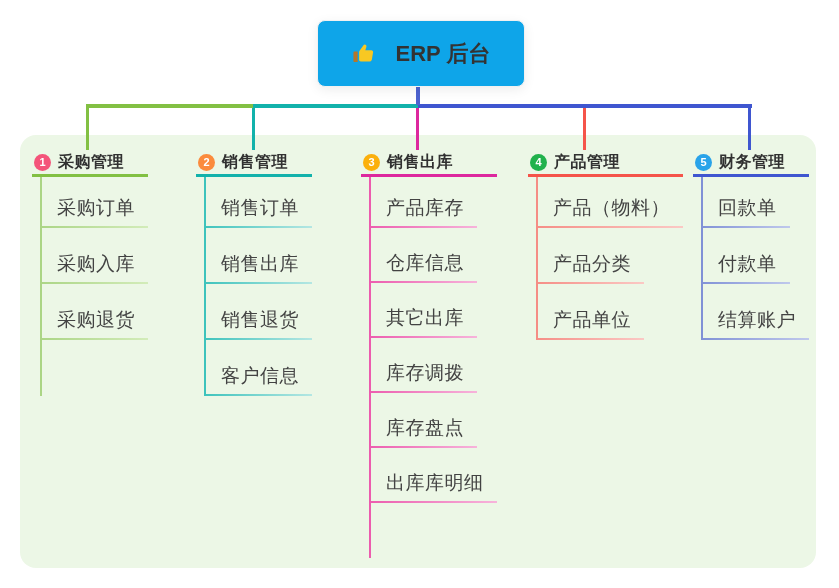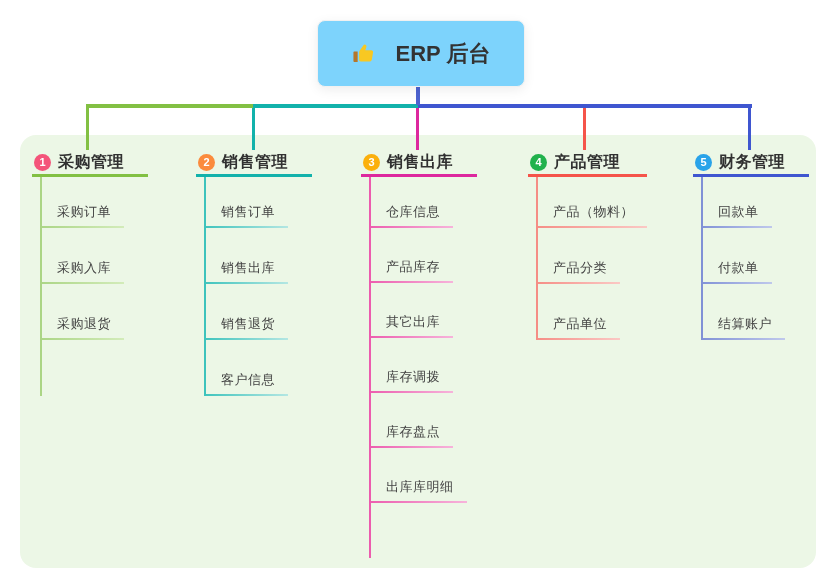--- a/index.html
+++ b/index.html
@@ -12,21 +12,21 @@
 
   
   .panel{
     position:absolute;left:20px;top:135px;width:796px;height:433px;
     border-radius:16px;
   }
 
   
   .root-node{
     position:absolute;left:317px;top:20px;width:206px;height:65px;
-    background:#7dd3fc;border:1px solid #f1f1f1;border-radius:8px;
+    background:#0ea5e9;border:1px solid #f1f1f1;border-radius:8px;
     box-shadow:0 3px 12px rgba(0,0,0,.07);
     display:flex;align-items:center;justify-content:center;gap:21px;
     font-size:22px;font-weight:600;color:#333;
   }
   .root-node .ticon{display:flex;align-items:center;}
 
   
   .line{position:absolute;}
   .stem {left:416px;top:84px;width:4px;height:21px;}
   .bus-1{left:86px;top:104px;width:167px;height:4px;}
@@ -60,21 +60,21 @@
   .b3 .vline{height:381px;}
   .b4 .vline,.b5 .vline{height:163px;}
 
   .children{margin:0;padding:0;list-style:none;}
   .branch li{
     height:56px;box-sizing:border-box;width:max-content;
     margin-left:8px;padding:0 13px 5px 17px;
     display:flex;align-items:flex-end;
     border-bottom:2px solid var(--child);
     border-image:linear-gradient(90deg,var(--child),var(--fade)) 1;
-    font-size:13px;color:#434343;white-space:nowrap;letter-spacing:.5px;
+    font-size:19px;color:#434343;white-space:nowrap;letter-spacing:.5px;
   }
   .b3 li{height:55px;}
   .branch li:first-child{height:51px;}
 </style>
 </head>
 <body>
 
 <div class="stage">
 
   <div class="panel" style="background: rgb(236, 247, 230);"></div>
@@ -126,22 +126,22 @@
     </ul>
   </div>
 
   <div class="branch b3" style="--line: #dd289e; --child: #ec5cae; --fade: #f7b4db; --badge: #fbb00c;">
     <div class="head">
       <span class="badge">3</span>
       <span class="hlabel">销售出库</span>
     </div>
     <div class="vline"></div>
     <ul class="children">
+      <li>产品库存</li>
       <li>仓库信息</li>
-      <li>产品库存</li>
       <li>其它出库</li>
       <li>库存调拨</li>
       <li>库存盘点</li>
       <li>出库库明细</li>
     </ul>
   </div>
 
   <div class="branch b4" style="--line: #f5544a; --child: #f58d85; --fade: #fbc9c5; --badge: #21b24c;">
     <div class="head">
       <span class="badge">4</span>

